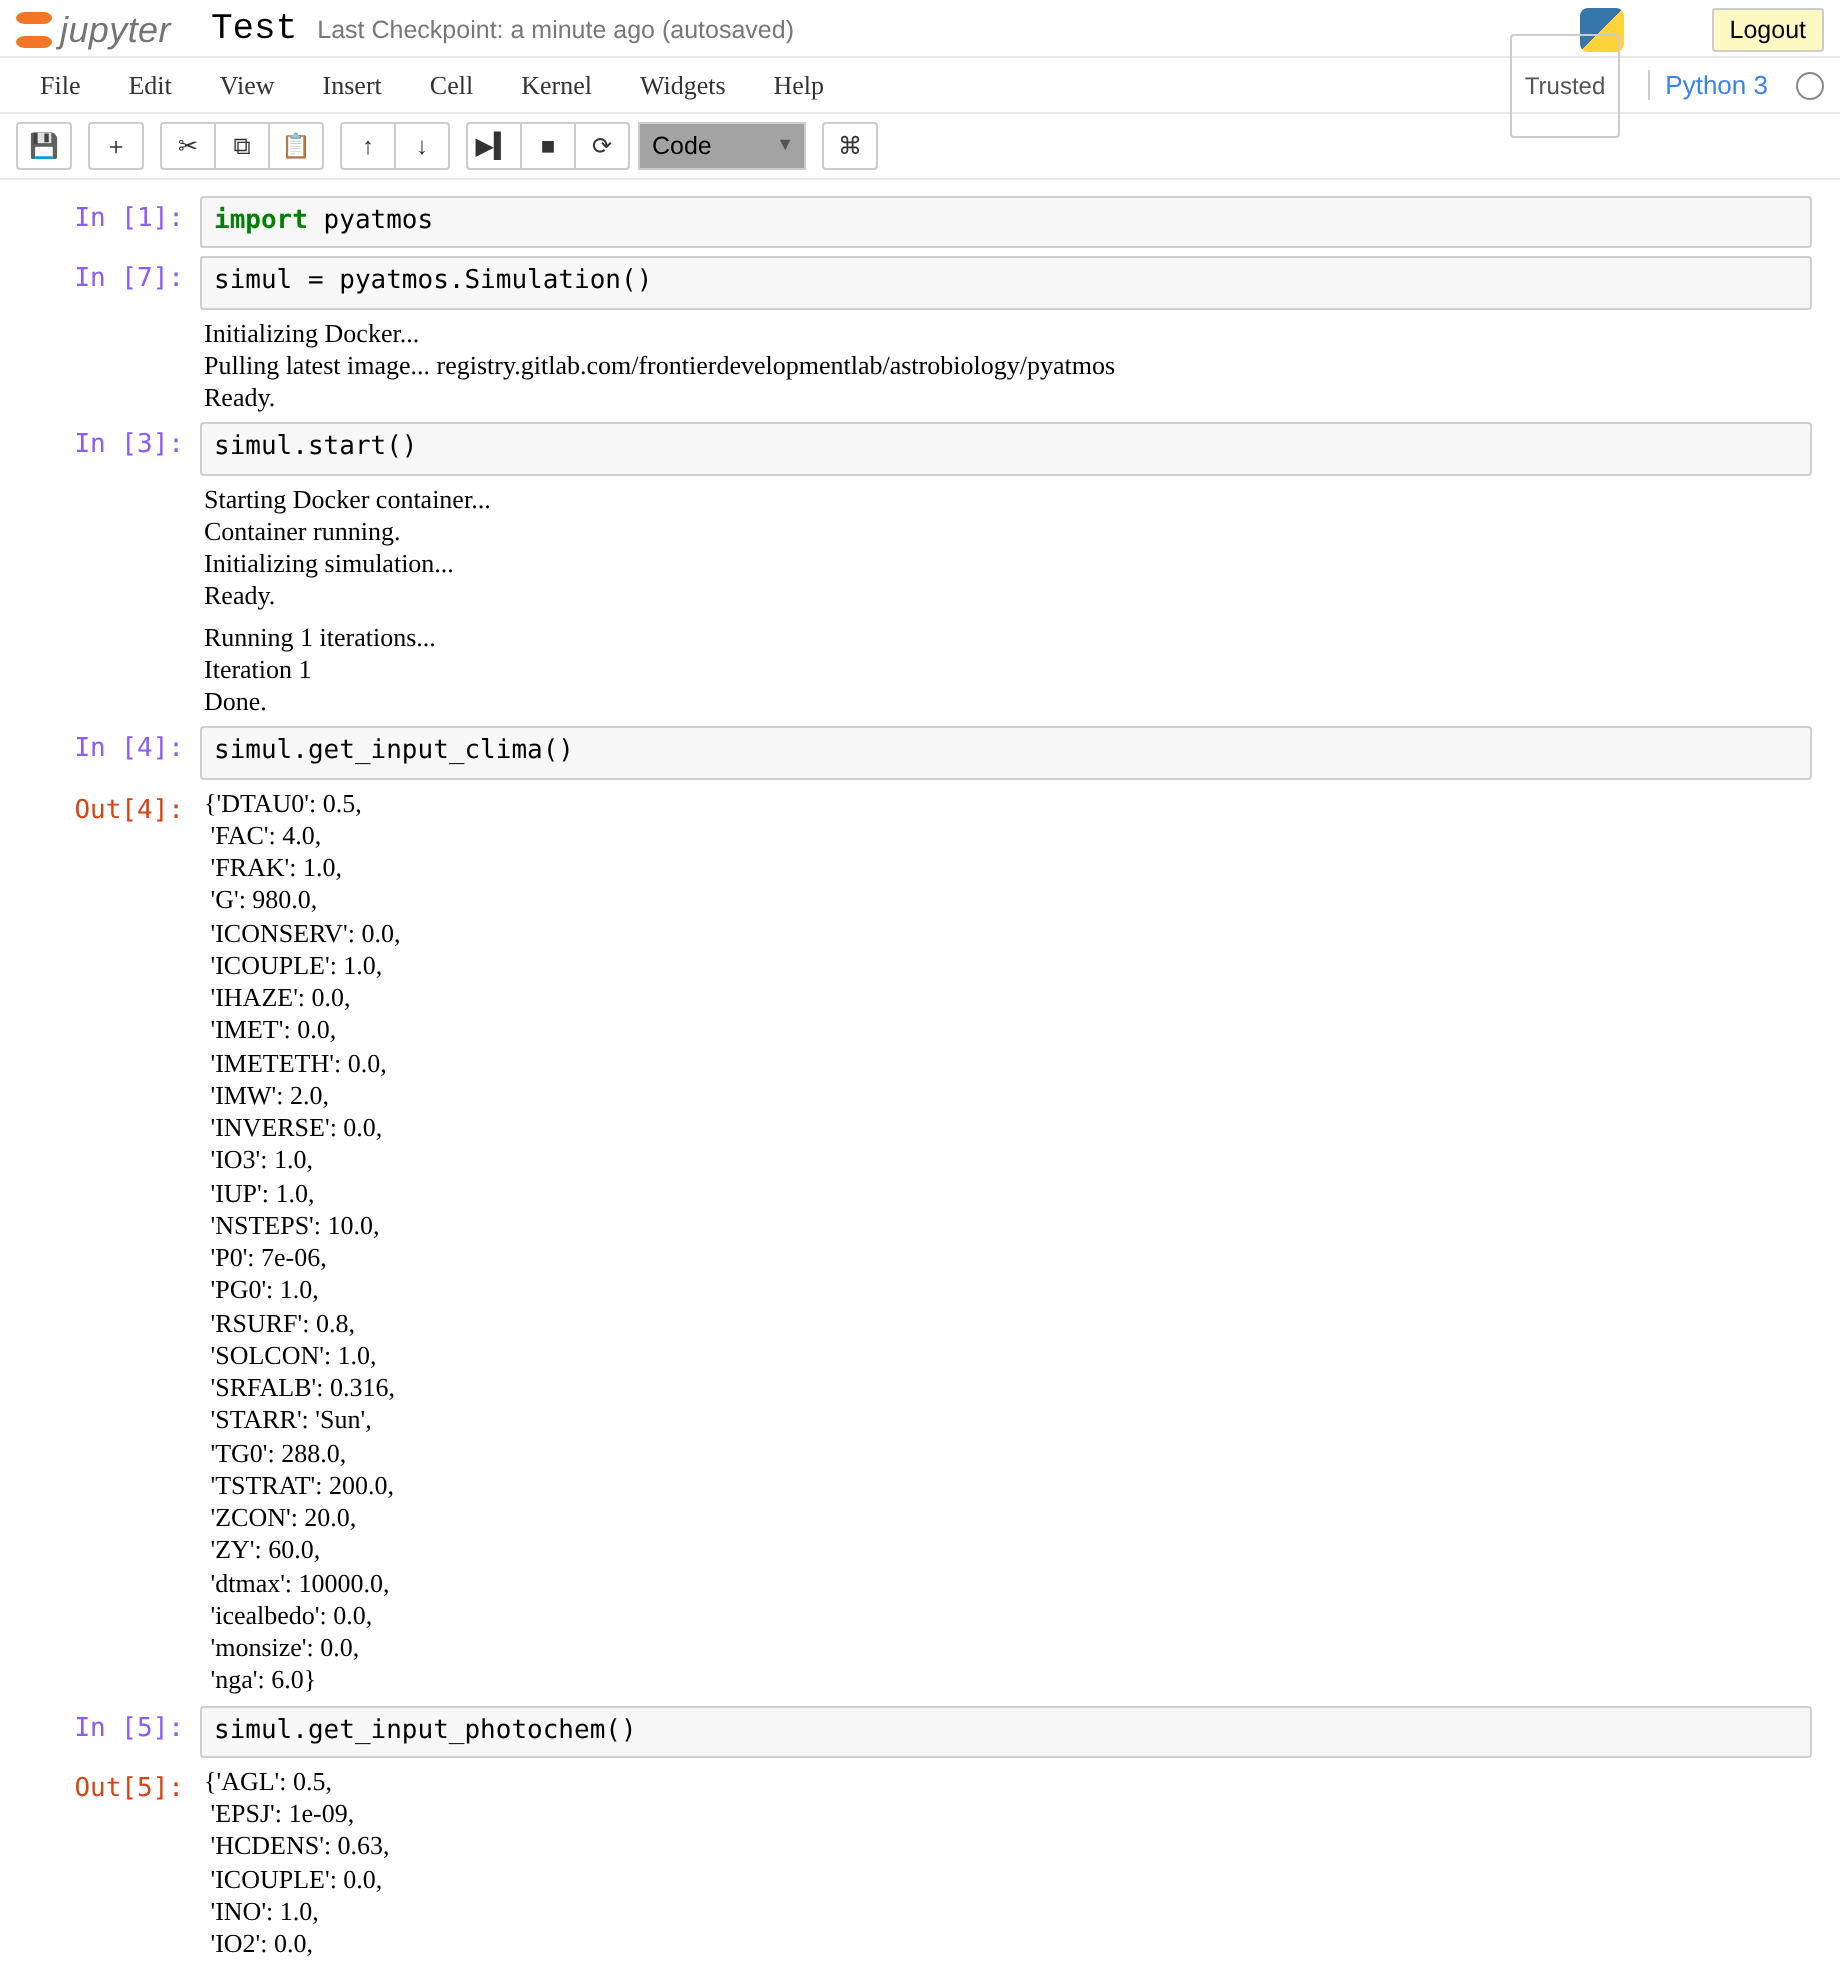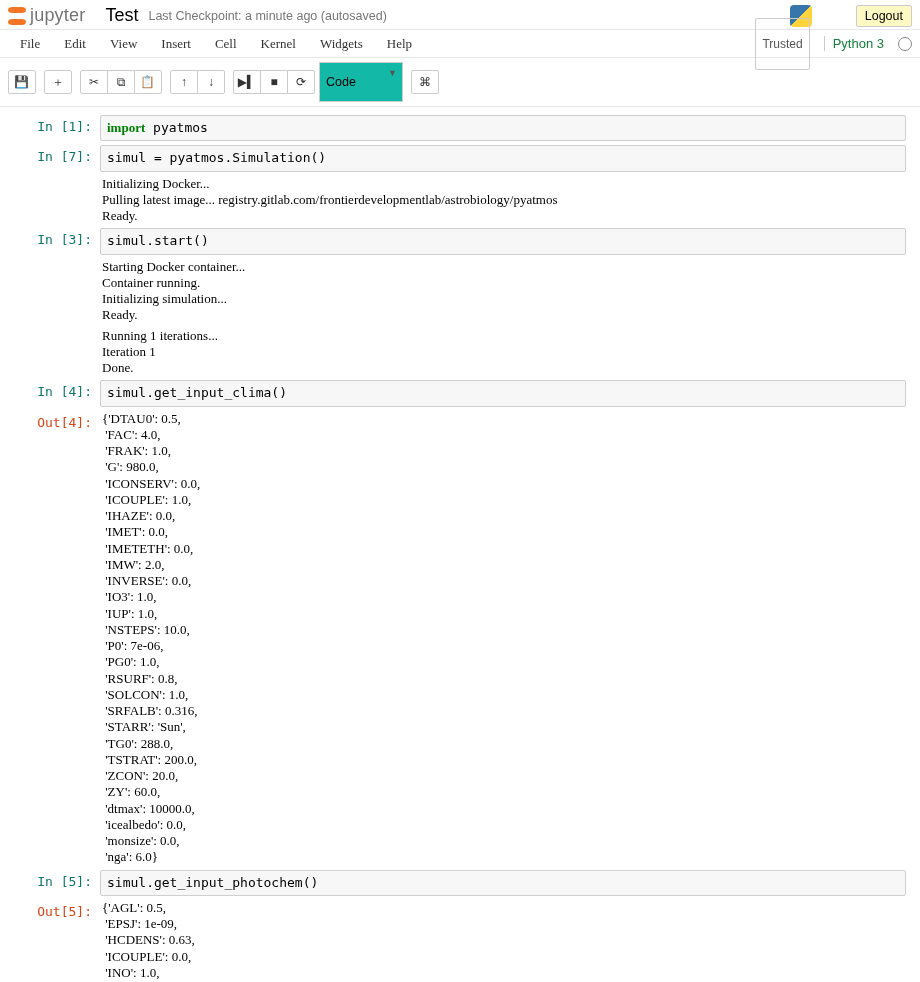--- a/index.html
+++ b/index.html
@@ -17,34 +17,36 @@
     padding: 3px 8px 1px 8px;
     border-bottom: 1px solid #e7e7e7;
   }
   .jp-logo {
     display: flex;
     align-items: center;
     font-size: 18px;
     color: #757575;
     letter-spacing: 0.2px;
     font-weight: 400;
+    font-style: italic;
   }
   .jp-logo .swirl {
     width: 18px; height: 18px; margin-right: 4px;
     display: flex; flex-direction: column; justify-content: space-between;
   }
   .jp-logo .swirl span {
     display:block; height:6px; width:18px; border-radius: 9px/6px;
     background:#f37626;
   }
   .nb-name {
     font-size: 18px;
     color: #000;
     margin-left: 14px;
     padding: 2px 6px;
+    font-family: Liberation Mono, monospace;
   }
   .checkpoint {
     font-size: 12.5px;
     color: #777;
     margin-left: 4px;
   }
   .header-spacer { flex: 1; }
   .py-badge {
     width: 22px; height: 22px; margin-right: 4px;
     background: linear-gradient(135deg,#3776ab 50%, #ffd43b 50%);
@@ -71,21 +73,21 @@
     padding: 6px 12px;
     cursor: pointer;
     font-family: Liberation Serif, serif;
   }
   .menubar-right { margin-left:auto; display:flex; align-items:center; gap:14px; }
   .trusted-box {
     border:1px solid #ccc; padding:18px 6px; font-size:12px; color:#555;
     border-radius:2px;
   }
   .kernel-name {
-    font-size:13px; color:#15803d;
+    font-size:13px; color:#3b82f6;
     border-left:1px solid #ccc;
     padding-left:8px;
   }
   .kernel-idle {
     width:14px; height:14px; border:1.5px solid #888; border-radius:50%;
   }
   
   #toolbar {
     display:flex; align-items:center;
     border-bottom:1px solid #e7e7e7;
@@ -101,25 +103,25 @@
     background:#fff;
     border-radius:2px;
     font-size:12px;
     color:#333;
   }
   .tb-gap { width:8px; }
   .tb-btn-group .tb-btn { border-radius:0; margin-left:-1px; }
   .tb-btn-group .tb-btn:first-child { border-top-left-radius:2px; border-bottom-left-radius:2px; margin-left:0;}
   .tb-btn-group .tb-btn:last-child  { border-top-right-radius:2px; border-bottom-right-radius:2px;}
   .tb-select {
-    height:40px;
+    height:24px;
     border:1px solid #ccc;
     font-size:12.5px;
     padding:0 18px 0 6px;
-    background:#14b8a6;
+    background:#a3a3a3;
     appearance:none;
     position:relative;
     min-width:84px;
   }
   .sel-wrap { position:relative; display:inline-block; margin-left:4px;}
   .sel-wrap::after{
     content:"▼"; font-size:9px; color:#555;
     position:absolute; right:6px; top:6px; pointer-events:none;
   }
   
@@ -127,21 +129,21 @@
     padding: 6px 14px 20px 14px;
   }
   .cell { display:flex; padding:2px 0; }
   .prompt {
     width:86px; min-width:86px;
     text-align:right;
     padding: 4px 8px 0 0;
     font-family: monospace;
     font-size:13px;
   }
-  .prompt.in  { color:#0f766e; }
+  .prompt.in  { color:#8b5cf6; }
   .prompt.out { color:#D84315; }
   .input-area {
     flex:1;
     border:1px solid #cfcfcf;
     background:#f7f7f7;
     border-radius:2px;
     padding:4px 6px;
   }
   .code {
     font-family: monospace;
@@ -153,21 +155,21 @@
     flex:1;
     padding: 0 0 0 2px;
   }
   .stream, .plain {
     font-family: Liberation Serif, serif;
     font-size:13px;
     white-space:pre;
     line-height:1.25;
   }
   
-  .kw  { color:#008000; font-weight:bold;font-family:Liberation Serif, serif; }
+  .kw  { color:#008000; font-weight:bold; }
   .num { color:#085; }
   .call{ color:#000; }
 </style>
 </head>
 <body>
 
 <div id="header">
   <div class="jp-logo">
     <span class="swirl">
         <span></span>

